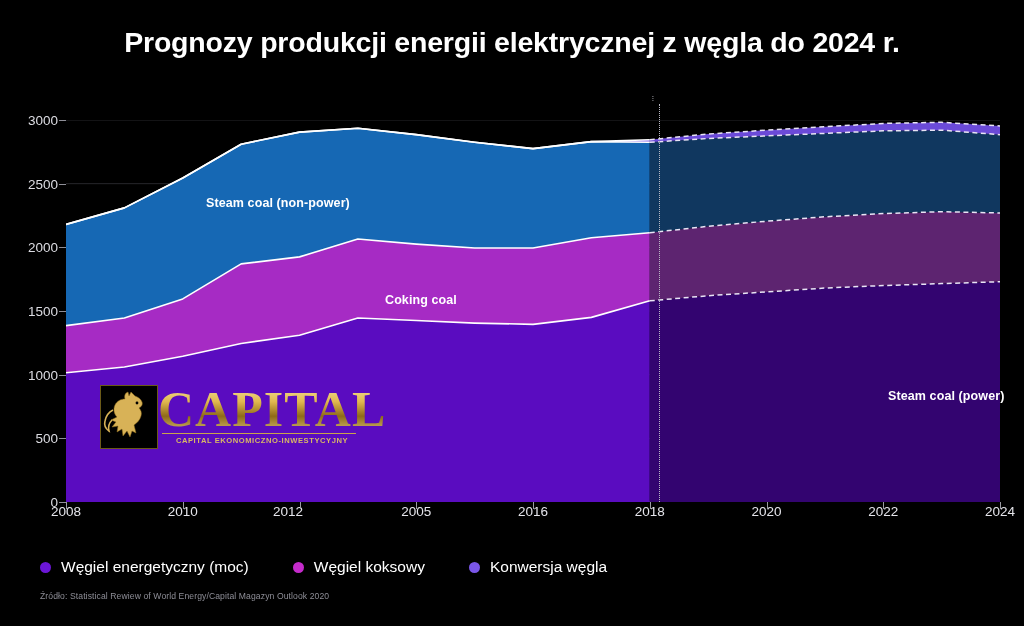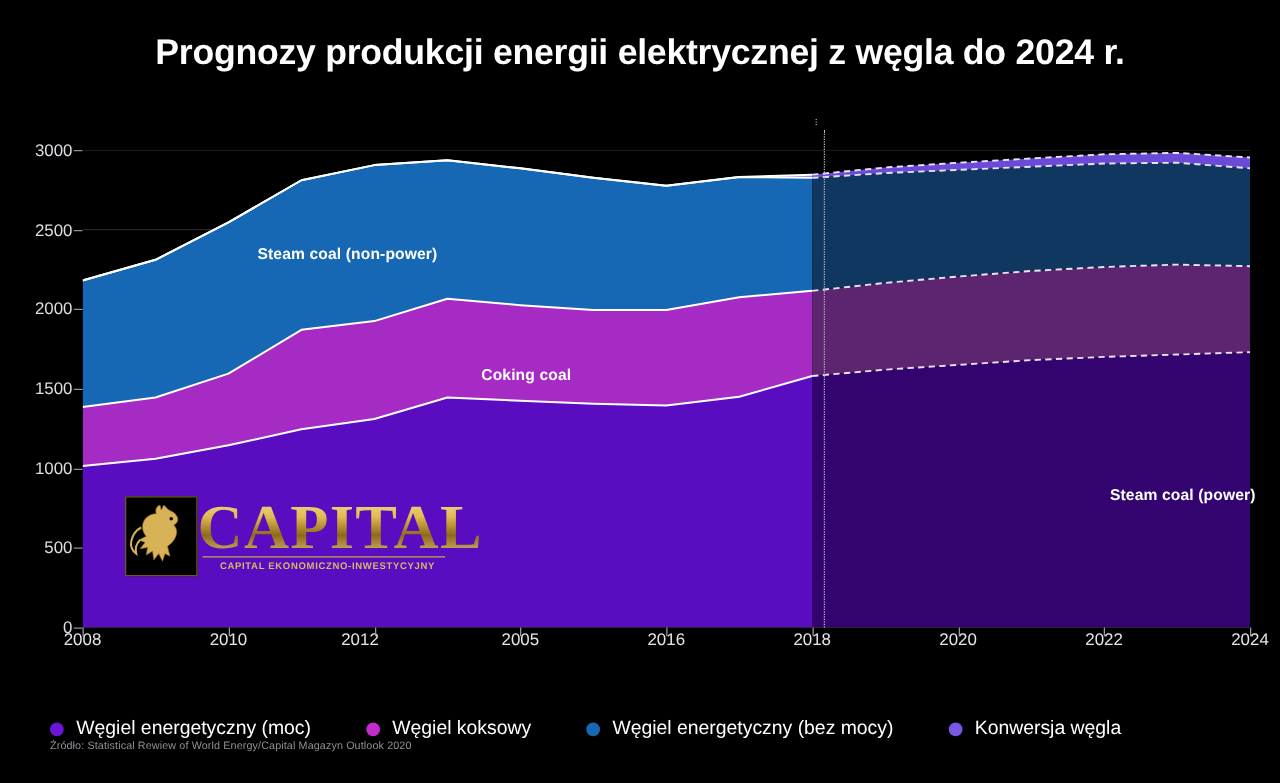--- a/index.html
+++ b/index.html
@@ -31,36 +31,36 @@
            border-left:1px dotted #b9b9c4;}
   .divider-cap{position:absolute;left:652px;top:96px;font-size:7px;
                color:#d8d8e0;letter-spacing:-0.5px;line-height:5px;
                font-family:"Liberation Sans",sans-serif;}
 
   
   .area-label{position:absolute;font-size:12.5px;font-weight:bold;color:#fff;
               white-space:nowrap;letter-spacing:0.1px;}
 
   
-  .logo{position:absolute;left:100px;top:393px;width:258px;height:72px;padding-left:24px;}
+  .logo{position:absolute;left:100px;top:381px;width:258px;height:72px;padding-left:24px;}
   .logo-badge{position:absolute;left:0;top:4px;width:56px;height:62px;
               background:#000;border:1px solid #6b5a18;}
   .logo-word{position:absolute;left:58px;top:-2px;font-size:50px;font-weight:bold;
              letter-spacing:1px;line-height:60px;
              background:linear-gradient(180deg,#fdf0b4 0%,#e0b84f 38%,#8e6a18 62%,#f5dd95 100%);
              -webkit-background-clip:text;background-clip:text;color:transparent;
              font-family:"Liberation Serif",serif;}
   .logo-rule{position:absolute;left:62px;top:52px;width:194px;height:1px;
              background:#c9a martini;}
   .logo-rule{background:#c9a44c;}
   .logo-tag{position:absolute;left:64px;top:55px;width:196px;text-align:center;
             font-size:7.6px;letter-spacing:0.55px;color:#d9b864;font-weight:bold;}
 
   
-  .legend{position:absolute;left:40px;top:574px;display:flex;align-items:center;gap:0;}
+  .legend{position:absolute;left:40px;top:558px;display:flex;align-items:center;gap:0;}
   .legend-item{display:flex;align-items:center;margin-right:44px;}
   .legend-dot{width:11px;height:11px;border-radius:50%;margin-right:10px;flex:0 0 auto;}
   .legend-text{font-size:15.5px;color:#fff;white-space:nowrap;}
 
   
   .source{position:absolute;left:40px;top:591px;font-size:8.6px;color:#8e8e97;
           white-space:nowrap;letter-spacing:0.1px;}
 </style>
 </head>
 <body>
@@ -148,24 +148,20 @@
   <div class="legend" id="legend">
       <div class="legend-item">
         <span class="legend-dot" style="background: rgb(107, 22, 214);"></span>
         <span class="legend-text">Węgiel energetyczny (moc)</span>
       </div>
       <div class="legend-item">
         <span class="legend-dot" style="background: rgb(196, 43, 203);"></span>
         <span class="legend-text">Węgiel koksowy</span>
       </div>
       <div class="legend-item">
-        <span class="legend-dot" style="background: rgb(22, 104, 180);"></span>
-        <span class="legend-text">Węgiel energetyczny (bez mocy)</span>
-      </div>
-      <div class="legend-item">
         <span class="legend-dot" style="background: rgb(122, 86, 232);"></span>
         <span class="legend-text">Konwersja węgla</span>
       </div>
     </div>
 
   <div class="source">Źródło: Statistical Rewiew of World Energy/Capital Magazyn Outlook 2020</div>
 
 <div class="ytick" style="top: 502px;"></div>
     <div class="ytick" style="top: 438.333px;"></div>
     <div class="ytick" style="top: 374.667px;"></div>

